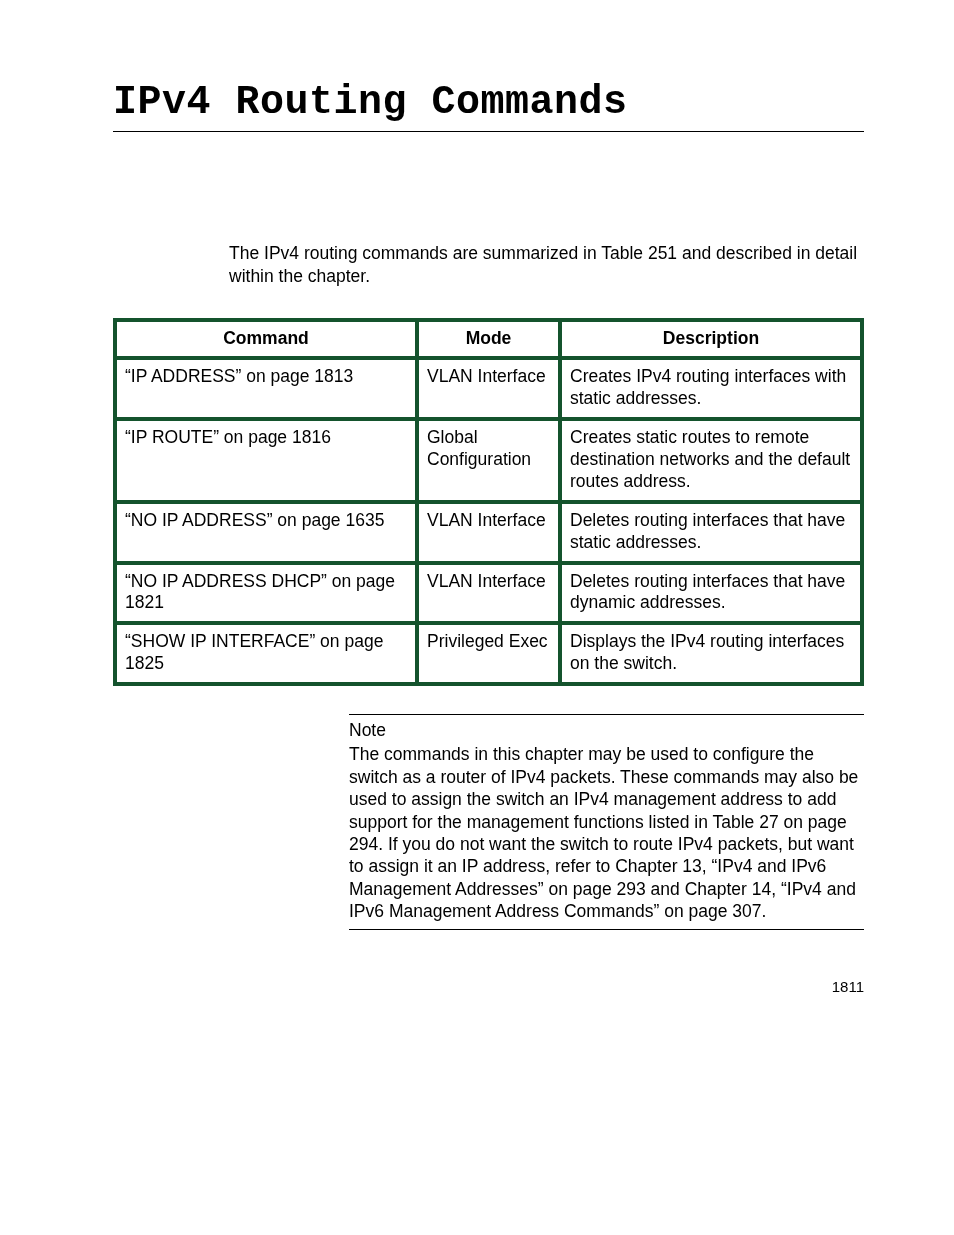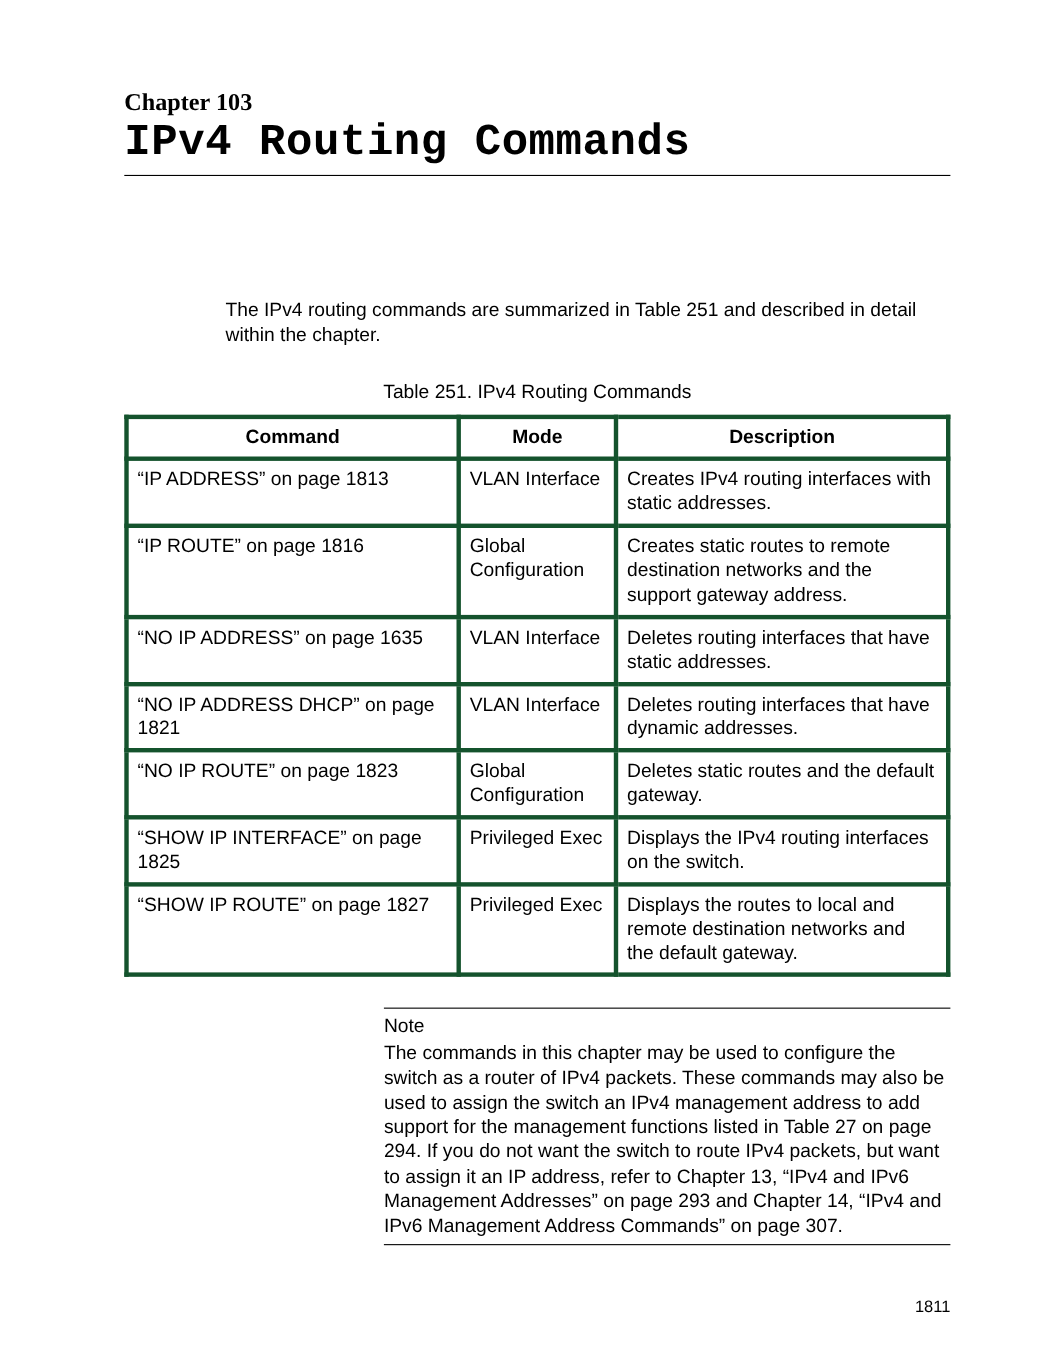--- a/index.html
+++ b/index.html
@@ -28,21 +28,21 @@
     letter-spacing: 0.5px;
   }
   .hr {
     border: none;
     border-top: 1.5px solid #000;
     margin: 0 0 110px 0;
   }
   .intro {
     font-size: 17.5px;
     line-height: 1.3;
-    margin-left: 92px;
+    margin-left: 116px;
     margin-bottom: 30px;
   }
   .table-caption {
     text-align: center;
     font-size: 17.5px;
     margin-bottom: 10px;
   }
   table.cmd {
     border-collapse: collapse;
     width: 100%;
@@ -81,27 +81,25 @@
     text-align: right;
     font-size: 15px;
     margin-top: 48px;
   }
 </style>
 </head>
 <body>
 
 <div class="page">
 
-  <div class="chapter-label">Chapter 103</div>
   <h1 class="chapter-title">IPv4 Routing Commands</h1>
   <hr class="hr">
 
   <div class="intro">The IPv4 routing commands are summarized in Table 251 and described in detail within the chapter.</div>
 
-  <div class="table-caption">Table 251. IPv4 Routing Commands</div>
 
   <table class="cmd">
     <colgroup>
         <col class="c1">
         <col class="c2">
         <col class="c3">
       </colgroup>
     <thead>
       <tr>
         <th>Command</th>
@@ -111,46 +109,36 @@
     </thead>
     <tbody>
       <tr>
         <td>“IP ADDRESS” on page 1813</td>
         <td>VLAN Interface</td>
         <td>Creates IPv4 routing interfaces with static addresses.</td>
       </tr>
       <tr>
         <td>“IP ROUTE” on page 1816</td>
         <td>Global Configuration</td>
-        <td>Creates static routes to remote destination networks and the support gateway address.</td>
+        <td>Creates static routes to remote destination networks and the default routes address.</td>
       </tr>
       <tr>
         <td>“NO IP ADDRESS” on page 1635</td>
         <td>VLAN Interface</td>
         <td>Deletes routing interfaces that have static addresses.</td>
       </tr>
       <tr>
         <td>“NO IP ADDRESS DHCP” on page 1821</td>
         <td>VLAN Interface</td>
         <td>Deletes routing interfaces that have dynamic addresses.</td>
       </tr>
       <tr>
-        <td>“NO IP ROUTE” on page 1823</td>
-        <td>Global Configuration</td>
-        <td>Deletes static routes and the default gateway.</td>
-      </tr>
-      <tr>
         <td>“SHOW IP INTERFACE” on page 1825</td>
         <td>Privileged Exec</td>
         <td>Displays the IPv4 routing interfaces on the switch.</td>
-      </tr>
-      <tr>
-        <td>“SHOW IP ROUTE” on page 1827</td>
-        <td>Privileged Exec</td>
-        <td>Displays the routes to local and remote destination networks and the default gateway.</td>
       </tr>
     </tbody>
   </table>
 
   <div class="note-block">
     <hr class="note-rule">
     <div class="note-label">Note</div>
     <div>The commands in this chapter may be used to configure the switch as a router of IPv4 packets. These commands may also be used to assign the switch an IPv4 management address to add support for the management functions listed in Table 27 on page 294. If you do not want the switch to route IPv4 packets, but want to assign it an IP address, refer to Chapter 13, “IPv4 and IPv6 Management Addresses” on page 293 and Chapter 14, “IPv4 and IPv6 Management Address Commands” on page 307.</div>
     <hr class="note-rule" style="margin-top:6px">
   </div>

